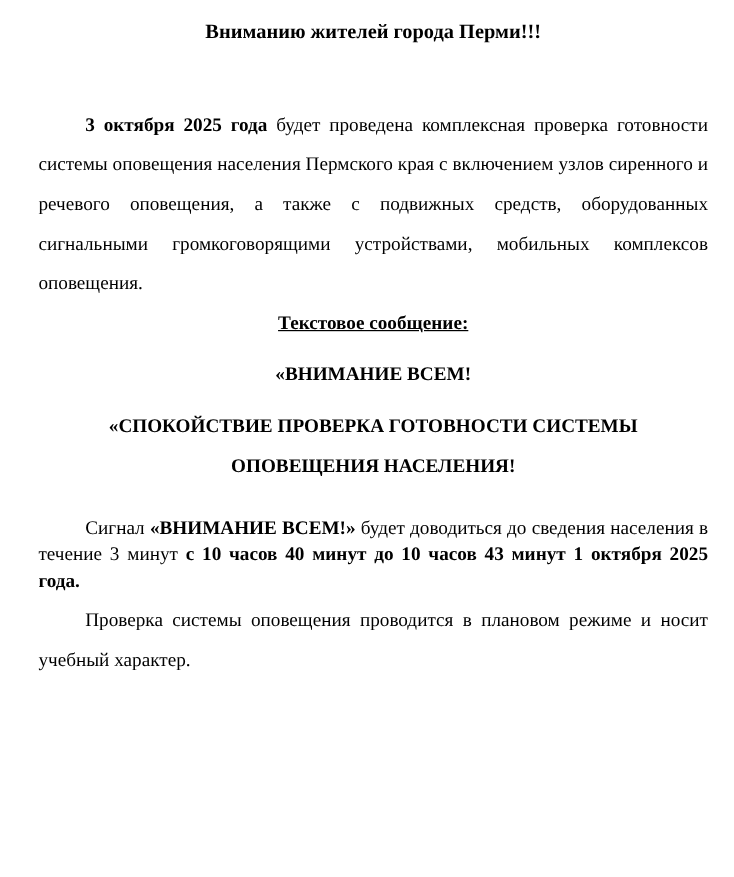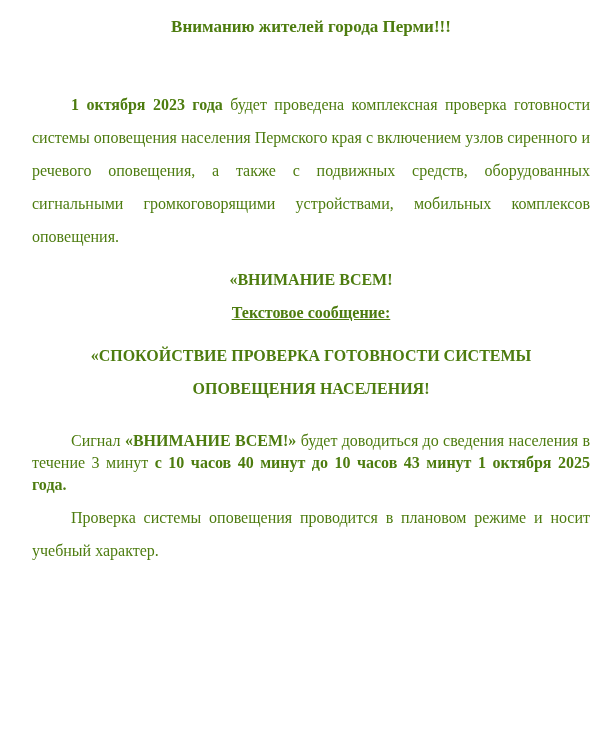--- a/index.html
+++ b/index.html
@@ -7,21 +7,21 @@
     padding: 0;
     background: #ffffff;
   }
   .page {
     position: relative;
     width: 612px;
     height: 731px;
     box-sizing: border-box;
     padding: 14px 22px 0 32px;
     background: #ffffff;
-    color: #4d7c0f;
+    color: #000000;
     font-family: "Liberation Serif", "DejaVu Serif", serif;
     font-size: 16px;
     overflow: hidden;
   }
   .doc-title {
     text-align: center;
     font-weight: bold;
     font-size: 17px;
     line-height: 26px;
     margin: 0 0 48px 0;
@@ -56,25 +56,25 @@
   }
   .b { font-weight: bold; }
 </style>
 </head>
 <body>
 
 <div class="page">
 
   <p class="doc-title">Вниманию жителей города Перми!!!</p>
 
-  <p class="para"><span class="b">1 октября 2023 года </span><span>будет проведена комплексная проверка готовности системы оповещения населения Пермского края с включением узлов сиренного и речевого оповещения, а также с подвижных средств, оборудованных сигнальными громкоговорящими устройствами, мобильных комплексов оповещения.</span></p>
+  <p class="para"><span class="b">3 октября 2025 года </span><span>будет проведена комплексная проверка готовности системы оповещения населения Пермского края с включением узлов сиренного и речевого оповещения, а также с подвижных средств, оборудованных сигнальными громкоговорящими устройствами, мобильных комплексов оповещения.</span></p>
+
+  <p class="center-head underlined"><span>Текстовое сообщение:</span></p>
 
   <p class="center-head mt10">«ВНИМАНИЕ ВСЕМ!</p>
-
-  <p class="center-head underlined"><span>Текстовое сообщение:</span></p>
 
   <p class="center-head mt10 alert-wrap">«СПОКОЙСТВИЕ ПРОВЕРКА ГОТОВНОСТИ СИСТЕМЫ ОПОВЕЩЕНИЯ НАСЕЛЕНИЯ!</p>
 
 
   <p class="para-single"><span>Сигнал </span><span class="b">«ВНИМАНИЕ ВСЕМ!»</span><span> будет доводиться до сведения населения в течение 3 минут </span><span class="b">с 10 часов 40 минут до 10 часов 43 минут 1 октября 2025 года.</span></p>
 
 
   <p class="para mt5">Проверка системы оповещения проводится в плановом режиме и носит учебный характер.</p>
 
 </div>

